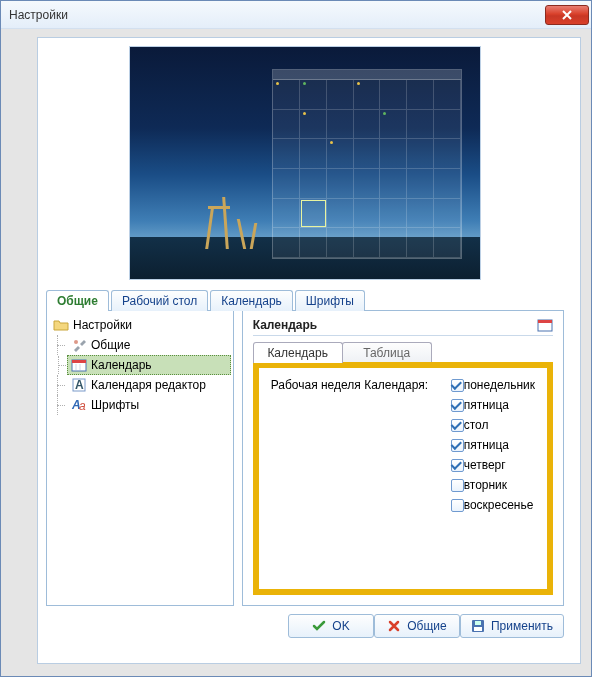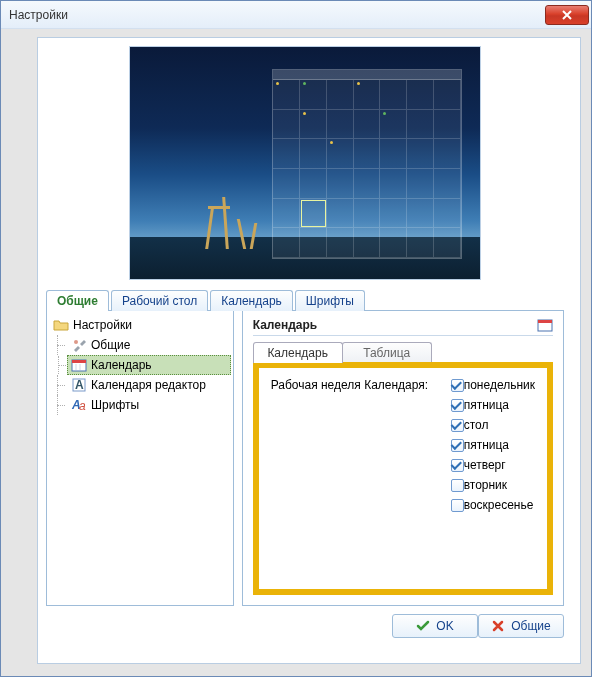--- a/index.html
+++ b/index.html
@@ -258,16 +258,26 @@
         <span>OK</span>
       </div>
       <div class="btn">
         <span class="bicon">
             <svg viewBox="0 0 14 14">
               <path d="M3 3l8 8M11 3l-8 8" stroke="#d9402a" stroke-width="2.5" stroke-linecap="round"></path>
             </svg>
           </span>
         <span>Общие</span>
       </div>
+      <div class="btn">
+        <span class="bicon">
+            <svg viewBox="0 0 14 14">
+              <rect x="1" y="1" width="12" height="12" rx="1" fill="#4a72b0"></rect>
+              <rect x="3" y="8" width="8" height="4" fill="#fff"></rect>
+              <rect x="4" y="2" width="6" height="4" fill="#cfe"></rect>
+            </svg>
+          </span>
+        <span>Применить</span>
+      </div>
     </div>
 
   </div>
 </div>
 
 </body></html>

